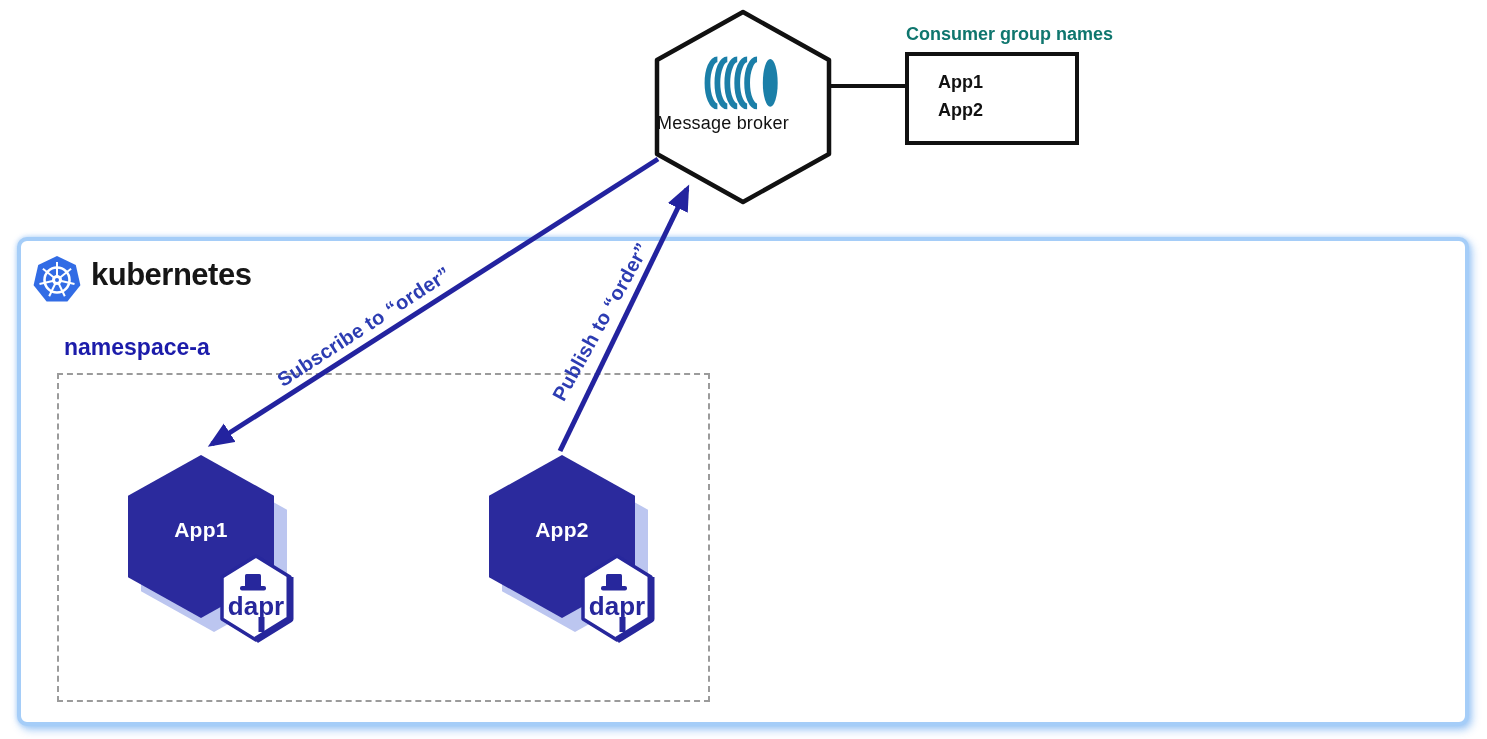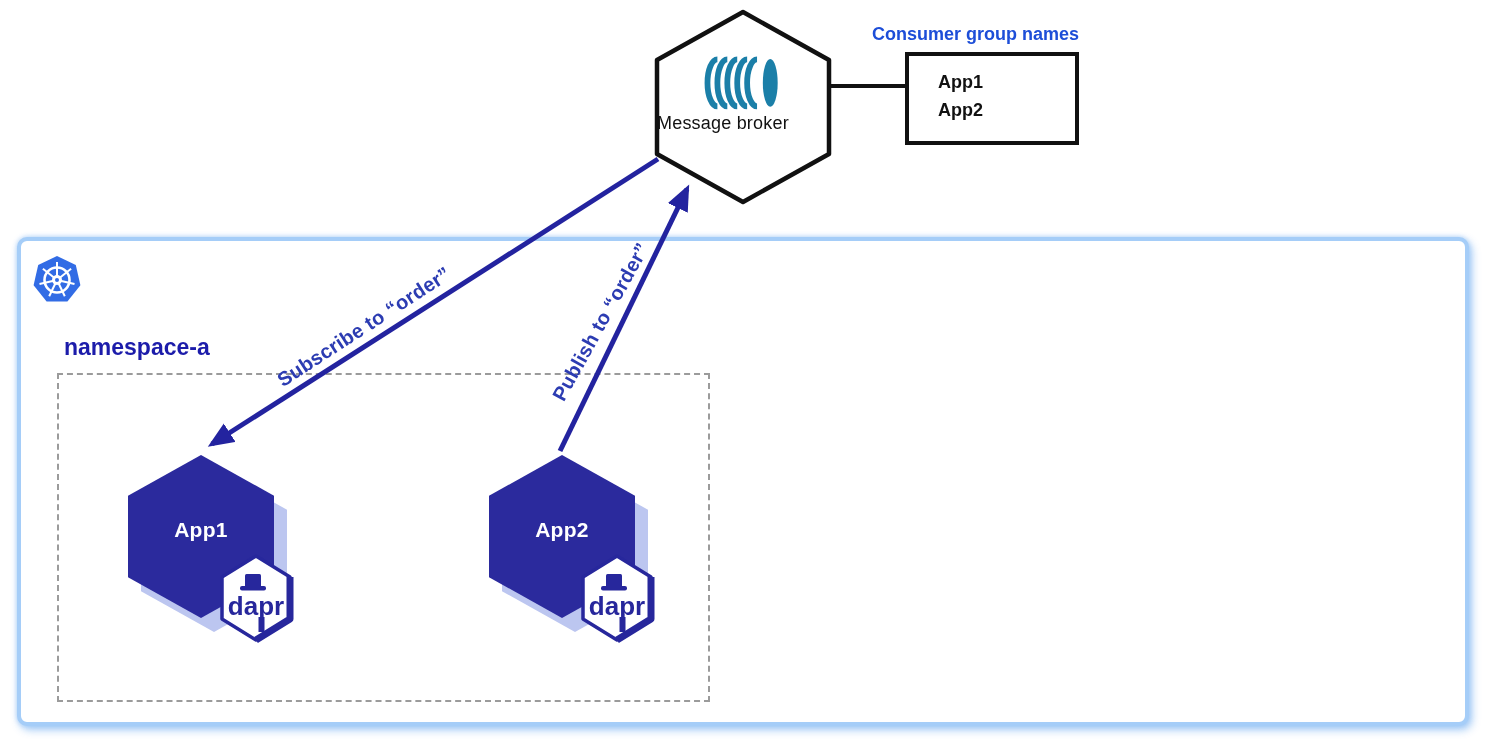--- a/index.html
+++ b/index.html
@@ -19,22 +19,22 @@
   .broker-svg { left: 653px; top: 8px; }
   .broker-label {
     left: 657px; top: 113px; width: 172px;
     text-align: left;
     font-size: 18px; font-weight: 500; color: #111;
     letter-spacing: 0.2px;
   }
 
   
   .consumer-title {
-    left: 872px; top: 24px;
-    font-size: 18px; font-weight: 700; color: #1d4ed8;
+    left: 906px; top: 24px;
+    font-size: 18px; font-weight: 700; color: #0f766e;
   }
   .consumer-box {
     left: 905px; top: 52px; width: 174px; height: 93px;
     background: #fff;
     border: 4px solid #111;
     padding: 12px 0 0 29px;
     font-size: 18px; font-weight: 600; color: #111;
   }
   .consumer-item { line-height: 28px; }
   .connector-line {
@@ -136,20 +136,21 @@
         <line x1="25" y1="26" x2="39.1" y2="14.8"></line>
         <line x1="25" y1="26" x2="42.5" y2="30"></line>
         <line x1="25" y1="26" x2="32.8" y2="42.2"></line>
         <line x1="25" y1="26" x2="17.2" y2="42.2"></line>
         <line x1="25" y1="26" x2="7.5" y2="30"></line>
         <line x1="25" y1="26" x2="10.9" y2="14.8"></line>
       </g>
       <circle cx="25" cy="26" r="5" fill="#ffffff"></circle>
       <circle cx="25" cy="26" r="2" fill="#326ce5"></circle>
     </svg>
+    <div class="abs k8s-wordmark">kubernetes</div>
 
     <div class="abs namespace-label">namespace-a</div>
     <div class="abs namespace-dashed"></div>
 
     <div class="abs app-node app-node-1">
       <div class="hex hex-shadow"></div>
       <div class="hex hex-main">
         <span class="app-label">App1</span>
       </div>
       <svg class="dapr-badge" width="80" height="90" viewBox="0 0 80 90">

